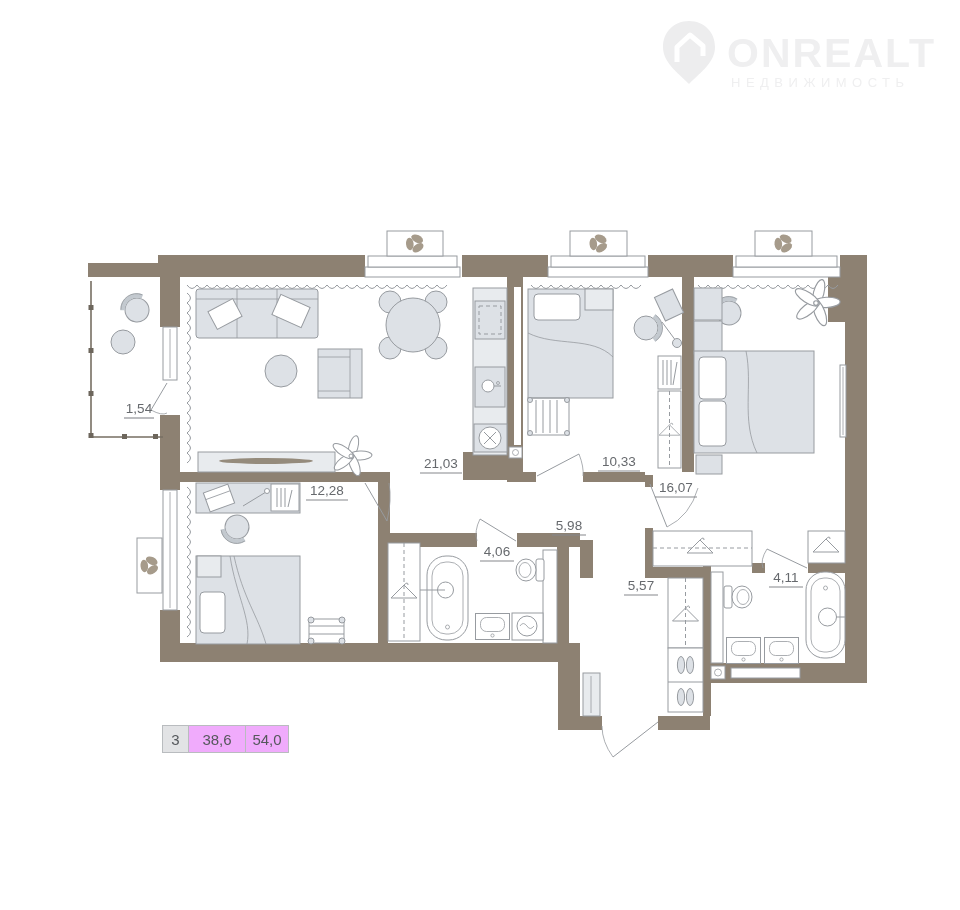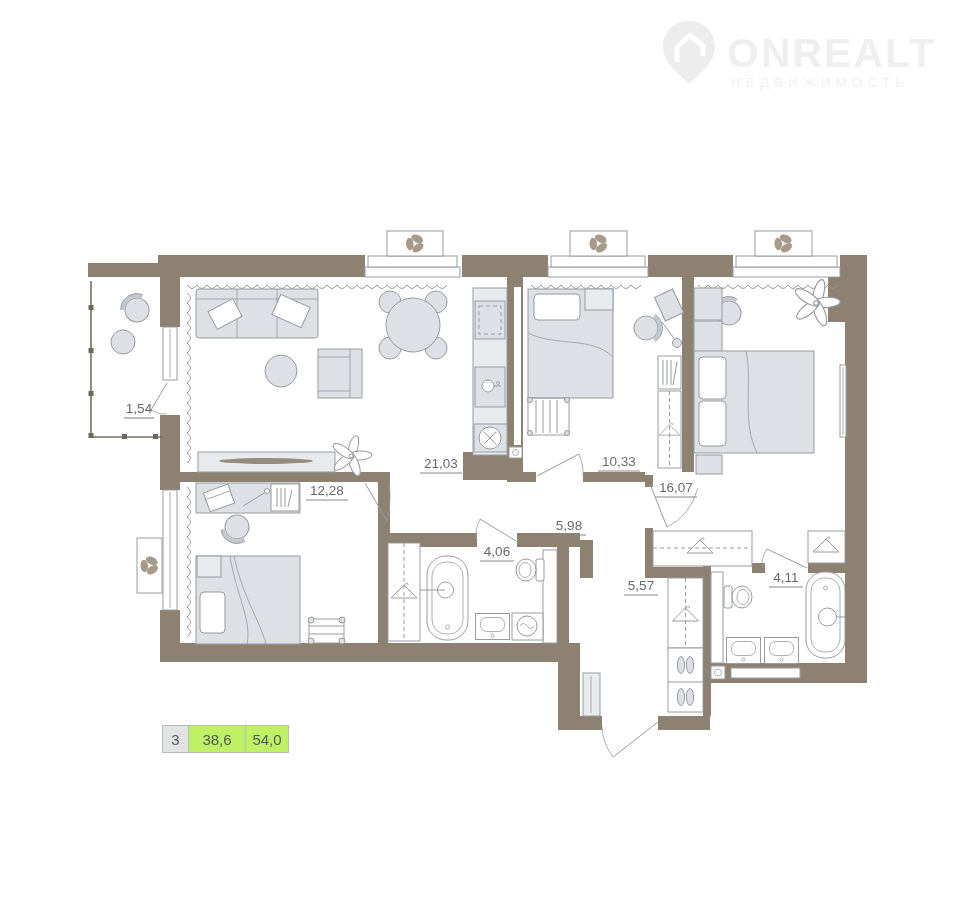--- a/index.html
+++ b/index.html
@@ -15,21 +15,21 @@
   .dash{stroke-dasharray:4 3;}
   .rail{fill:none;stroke:#776f63;stroke-width:1.6;}
   .post{fill:#6d665c;}
   .lbl{font-size:13.5px;fill:var(--label,#66696d);}
   .u{stroke:#85888c;stroke-width:1.1;}
   .logo-brand{font-weight:bold;font-size:41px;letter-spacing:2px;fill:var(--logo,#efeff0);}
   .logo-tag{font-size:13px;letter-spacing:5.5px;fill:var(--logo,#efeff0);}
   
   .summary{position:absolute;left:162px;top:725px;display:flex;}
   .summary .cell{height:26px;border:1px solid #b9bcbf;display:flex;align-items:center;justify-content:center;
-    font-size:15px;color:#55585c;background:#bef264;}
+    font-size:15px;color:#55585c;background:#f0abfc;}
   .summary .cell+.cell{margin-left:-1px;}
   .summary .c1{width:25px;background:#e2e3e5;}
   .summary .c2{width:56px;}
   .summary .c3{width:42px;}
 </style>
 </head>
 <body style="--wall: #8d8172; --furn: #dde1e6; --line: #979ba0; --label: #66696d; --logo: #efeff0;">
 
 <div class="stage">
 <svg width="960" height="910" viewBox="0 0 960 910">

